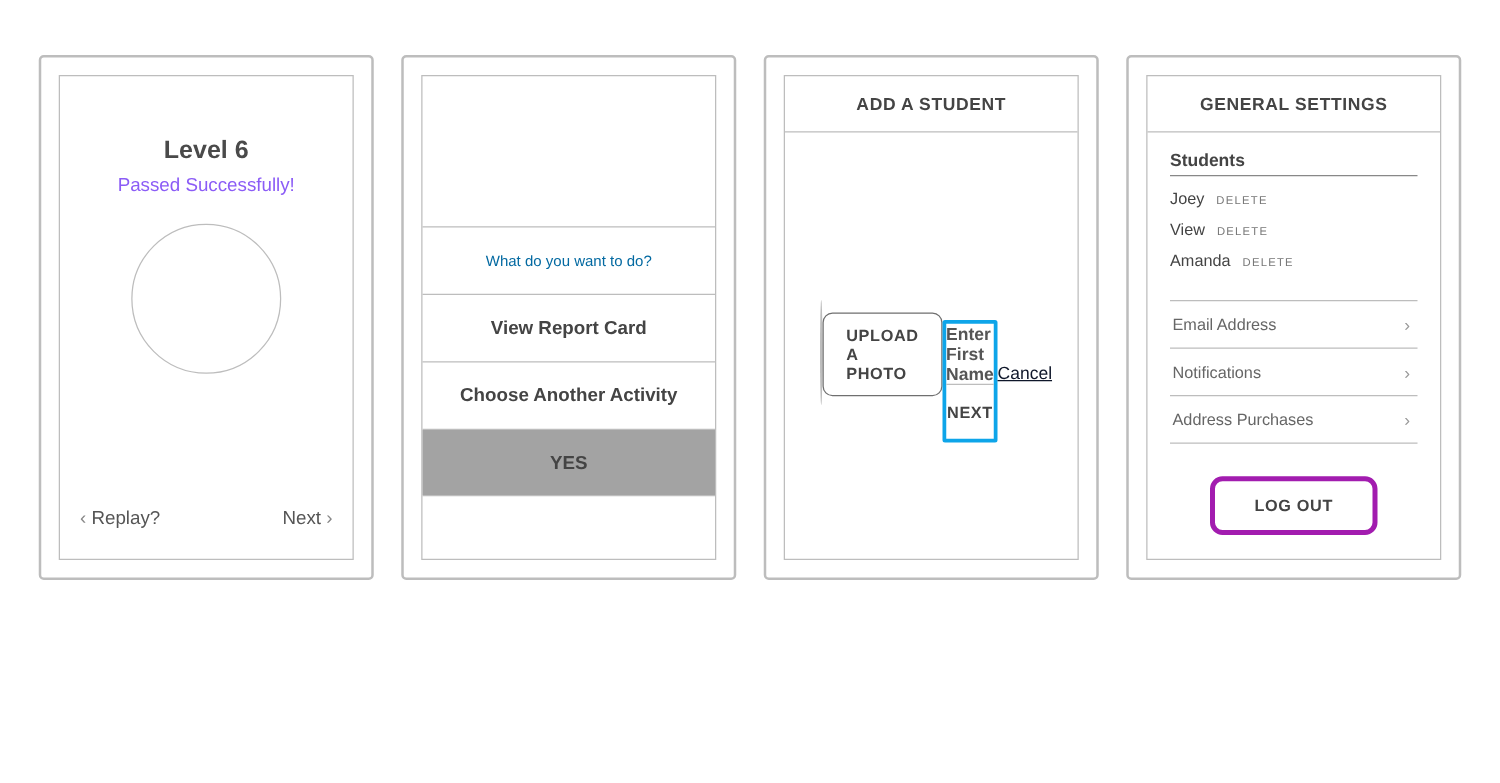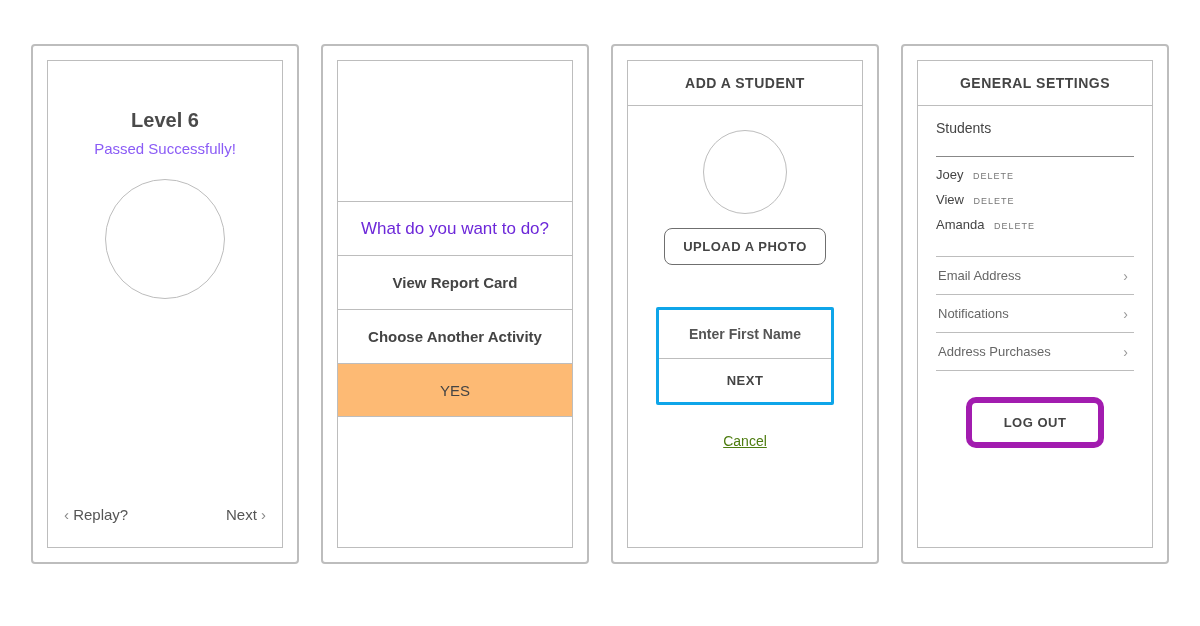--- a/index.html
+++ b/index.html
@@ -9,21 +9,21 @@
       width: 1200px;
       height: 626px;
       padding: 44px 24px;
       display: flex;
       justify-content: center;
       gap: 22px;
       color: #444;
     }
     .phone {
       width: 268px;
-      height: 520px;
+      height: 420px;
       border: 2px solid #bdbdbd;
       border-radius: 4px;
       padding: 14px;
       display: flex;
       flex-direction: column;
       background: #fff;
     }
     .inner {
       border: 1px solid #bdbdbd;
       flex: 1;
@@ -38,55 +38,55 @@
     .level-sub   { font-size: 15px; color:#8b5cf6; margin-top: 8px; }
     .avatar-lg   { width: 120px; height: 120px; border:1px solid #bdbdbd; border-radius:50%; margin-top: 22px; }
     .s1-footer   { display:flex; justify-content:space-between; align-items:center; padding: 0 16px 24px 16px; font-size:15px; color:#555; }
     .s1-footer span.chev { color:#888; }
 
     
     .s2-spacer { height: 120px; }
     .row { border-top:1px solid #bdbdbd; height:54px; display:flex; align-items:center; justify-content:center; font-size:15px; }
     .row:last-child { border-bottom:1px solid #bdbdbd; }
     .row.bold { font-weight:700; }
-    .prompt { color:#6d28d9; font-size:17px;margin-top:20px; }
+    .prompt { color:#0369a1; font-size:12px; }
     .split { display:flex; }
     .split > div { flex:1; display:flex; align-items:center; justify-content:center; height:100%; }
     .split > div + div { border-left:1px solid #bdbdbd; }
-    .yes { background:#fdba74; font-weight:400; }
+    .yes { background:#a3a3a3; font-weight:700; }
 
     
     .header-title { text-align:center; font-weight:700; font-size:14px; letter-spacing:0.5px; padding:14px 0; border-bottom:1px solid #bdbdbd; }
-    .s3-body { flex:1; display:flex; flex-direction:column; align-items:center; padding: 14px 28px 0 28px; }
+    .s3-body { flex:1; display:flex; flex-direction:row; align-items:center; padding: 14px 28px 0 28px; }
     .avatar-md { width: 84px; height:84px; border:1px solid #bdbdbd; border-radius:50%; margin: 10px 0 14px 0; }
     .btn-outline {
       border:1px solid #6f6f6f; border-radius:8px; padding:10px 18px;
       font-weight:700; font-size:13px; letter-spacing:0.5px;
     }
     .stack2 { width:100%; margin-top:42px; border:3px solid #0ea5e9; border-radius:2px; }
     .stack2 .top { height:48px; display:flex; align-items:center; justify-content:center; font-weight:700; font-size:14px; color:#555; }
     .stack2 .bot { height:44px; display:flex; align-items:center; justify-content:center; font-weight:700; font-size:13px; border-top:1px solid #bdbdbd; letter-spacing:0.5px; }
-    .cancel { margin-top:28px; font-size:14px; color:#4d7c0f; text-decoration:underline; }
+    .cancel { margin-top:28px; font-size:14px; color:#0f172a; text-decoration:underline; }
 
     
     .s4-body { padding: 8px 18px 0 18px; flex:1; display:flex; flex-direction:column; }
-    .sect-title { font-weight:400; font-size:14px; padding-bottom:20px; border-bottom:1px solid #888; margin-top:6px; }
+    .sect-title { font-weight:700; font-size:14px; padding-bottom:4px; border-bottom:1px solid #888; margin-top:6px; }
     .student-row { padding-top:10px; font-size:13px; }
     .student-name { font-weight:400; }
     .delete { font-size:9px; letter-spacing:1px; color:#777; margin-left:6px; }
     .setting-row {
       border-top:1px solid #bdbdbd;
       height:38px; display:flex; align-items:center; justify-content:space-between;
       font-size:13px; color:#666; padding:0 6px 0 2px;gap:24px;
     }
     .setting-block { margin-top:24px; border-bottom:1px solid #bdbdbd; }
     .setting-row .chev { color:#999; font-size:14px; }
     .logout-wrap { display:flex; justify-content:center; margin-top:26px; }
     .logout {
-      border:6px solid #a21caf; border-radius:10px; padding:12px 32px;
+      border:4px solid #a21caf; border-radius:10px; padding:12px 32px;
       font-weight:700; font-size:13px; letter-spacing:0.5px;
     }
   </style>
 </head>
 <body>
 
 <div class="phone">
   <div class="inner">
     <div class="s1-top">
       <div class="level-title">Level 6</div>

